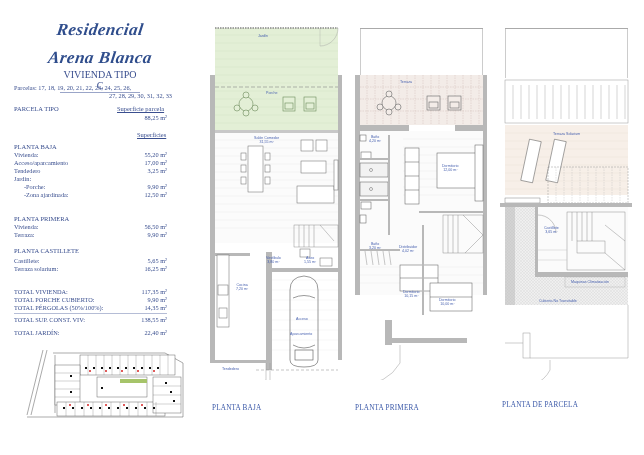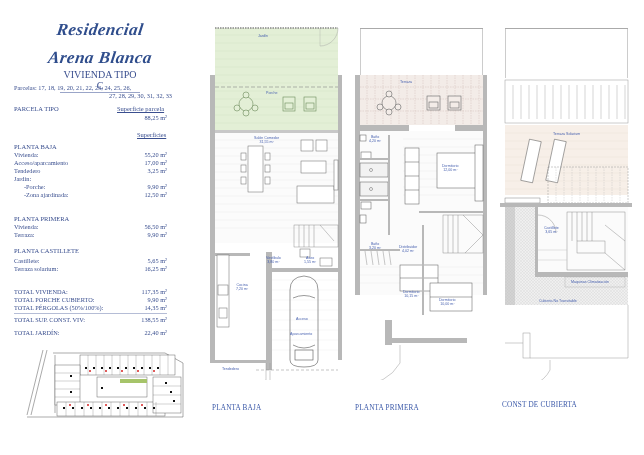--- a/index.html
+++ b/index.html
@@ -548,14 +548,14 @@
     <line x1="5" y1="328" x2="23" y2="328" stroke="#999" stroke-width="0.5"></line>
     <line x1="30" y1="343" x2="128" y2="343" stroke="#999" stroke-width="0.5"></line>
     <line x1="128" y1="290" x2="128" y2="343" stroke="#999" stroke-width="0.5"></line>
     <path d="M50 345 L50 355 Q40 375 3 375" fill="none" stroke="#999" stroke-width="0.5"></path>
     <line x1="3" y1="375" x2="128" y2="375" stroke="#aaa" stroke-width="0.5"></line>
   </svg>
   <div class="lbl" style="left:53px;top:117px">Terraza Solarium</div>
   <div class="lbl" style="left:44px;top:211px"><span>Castillete</span><br><span>3,65 m²</span></div>
   <div class="lbl" style="left:71px;top:265px">Maquinas Climatización</div>
   <div class="lbl" style="left:39px;top:284px">Cubierta No Transitable</div>
-  <div class="plan-title" style="left:2px;top:386px">CONST DE CUBIERTA</div>
+  <div class="plan-title" style="left:2px;top:386px">PLANTA DE PARCELA</div>
 </div>
 
 </body></html>

